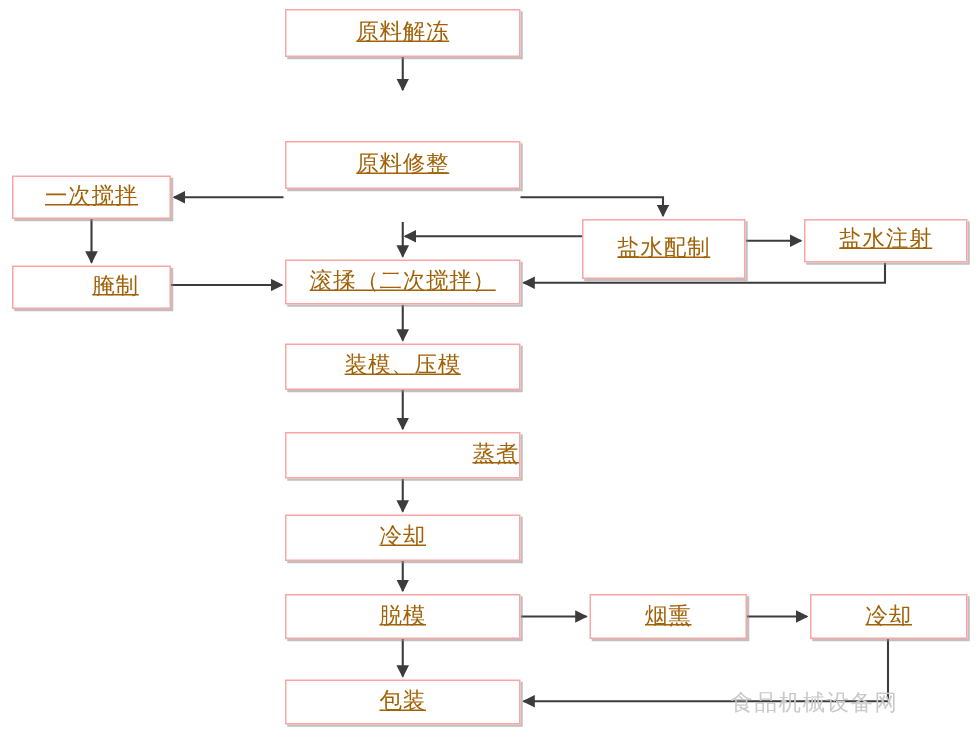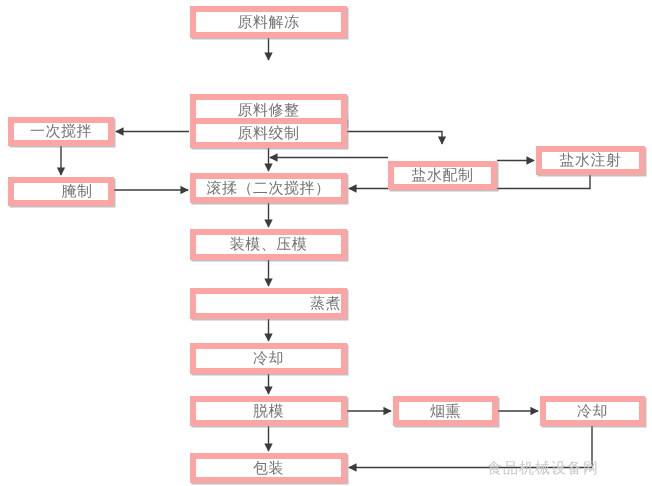--- a/index.html
+++ b/index.html
@@ -21,32 +21,33 @@
     position: absolute;
     left: 0;
     top: 0;
     width: 652px;
     height: 486px;
     pointer-events: none;
   }
   .node {
     position: absolute;
     box-sizing: border-box;
-    border: 6px solid #fca5a5;
+    border: 1px solid #fca5a5;
     background: #ffffff;
     display: flex;
     align-items: center;
     justify-content: center;
-    color: #737373;
+    color: #a16207;
     font-size: 15px;
     line-height: 1;
     letter-spacing: 0.5px;
     white-space: nowrap;
     
     box-shadow: 1.5px 1.5px 0 0 rgba(140,140,140,0.55);
+    text-decoration: underline;
   }
   .node span {
     display: block;
     transform: translateY(-1px);
   }
   .watermark {
     position: absolute;
     color: #c9c9c9;
     font-size: 15px;
     letter-spacing: 1px;
@@ -106,33 +107,30 @@
   </svg>
 
   <div class="node" style="left:190px; top:6px; width:157px; height:32px;">
     <span>原料解冻</span>
   </div>
 
   <div class="node" style="left:190px; top:62px; width:157px; height:32px;margin-top:32px;">
     <span>原料修整</span>
   </div>
 
-  <div class="node" style="left:190px; top:118px; width:157px; height:30px;">
-    <span>原料绞制</span>
-  </div>
 
   <div class="node" style="left:8px; top:117px; width:106px; height:29px;">
     <span>一次搅拌</span>
   </div>
 
   <div class="node" style="left:8px; top:177px; width:106px; height:29px;padding-left:32px;">
     <span>腌制</span>
   </div>
 
-  <div class="node" style="left:388px; top:146px; width:109px; height:29px;margin-top:15px;">
+  <div class="node" style="left:388px; top:146px; width:109px; height:40px;">
     <span>盐水配制</span>
   </div>
 
   <div class="node" style="left:536px; top:146px; width:109px; height:29px;">
     <span>盐水注射</span>
   </div>
 
   <div class="node" style="left:190px; top:229px; width:157px; height:31px;">
     <span>装模、压模</span>
   </div>

